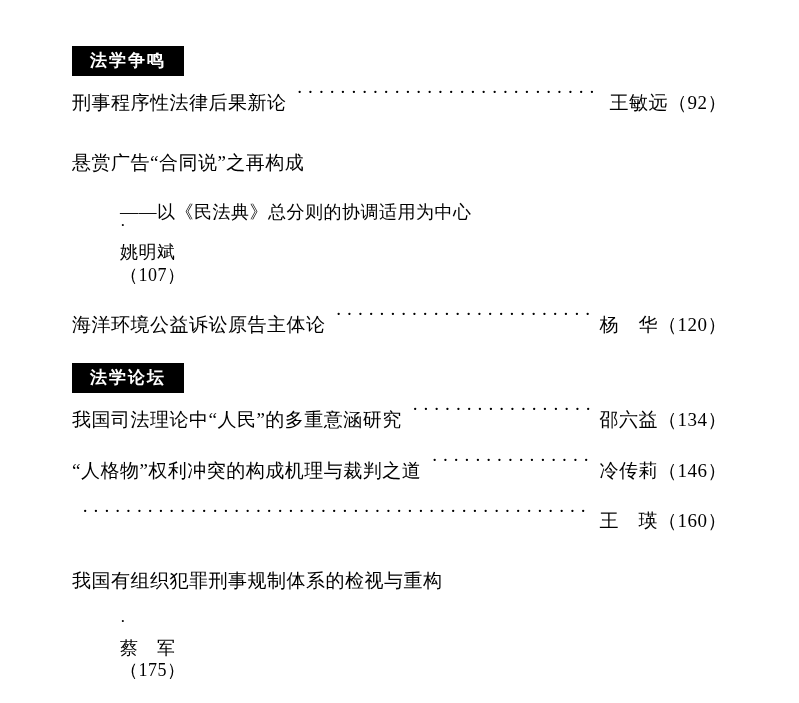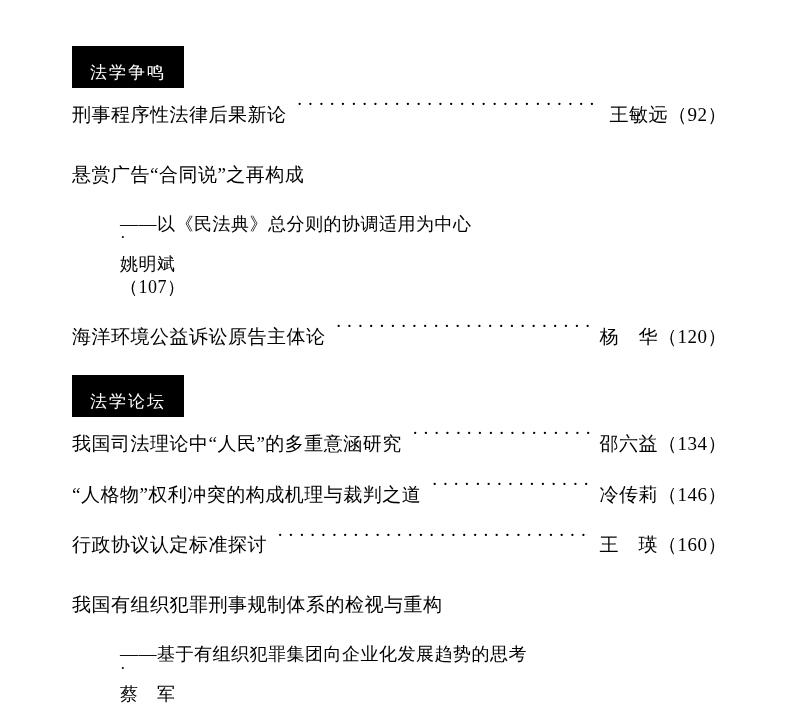--- a/index.html
+++ b/index.html
@@ -19,24 +19,24 @@
     width: 799px;
     height: 703px;
     box-sizing: border-box;
     padding: 46px 72px 0 72px;
   }
   .section-header {
     display: inline-block;
     background: #000000;
     color: #ffffff;
     font-family: "DejaVu Sans", "Liberation Sans", sans-serif;
-    font-weight: normal;
+    font-weight: bold;
     font-size: 17px;
     letter-spacing: 2px;
-    padding: 18px 18px 7px 18px;
+    padding: 6px 18px 7px 18px;
     line-height: 1;
   }
   .section {
     margin-bottom: 2px;
   }
   .section-1 { margin-top: 0px; }
   .section-2 { margin-top: 26px; }
 
   .entries {
     margin-top: 14px;
@@ -146,35 +146,33 @@
       </div>
 
       <div class="entry">
         <span class="title">“人格物”权利冲突的构成机理与裁判之道</span>
         <span class="leader"></span>
         <span class="author">冷传莉</span>
         <span class="page-no">（146）</span>
       </div>
 
       <div class="entry">
-        <span class="title">行政协议认定标准探讨</span>
         <span class="leader"></span>
         <span class="author">王　瑛</span>
         <span class="page-no">（160）</span>
       </div>
 
       <div class="entry noleader">
         <span class="title">我国有组织犯罪刑事规制体系的检视与重构</span>
         
         
         
       </div>
 
       <div class="entry sub">
-        <span class="title">——基于有组织犯罪集团向企业化发展趋势的思考</span>
         <span class="leader"></span>
         <span class="author">蔡　军</span>
         <span class="page-no">（175）</span>
       </div>
 
 
     </div>
   </div>
 
 </div>

